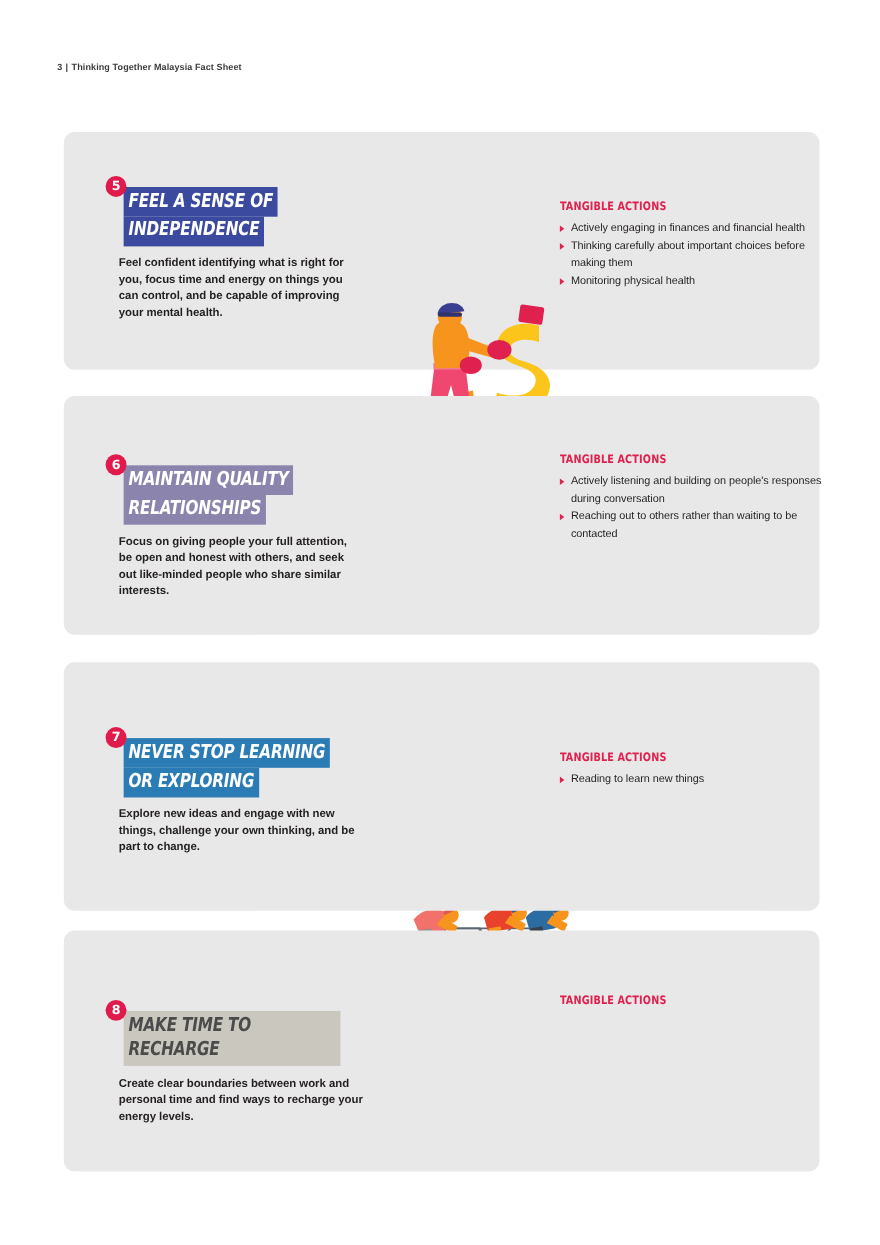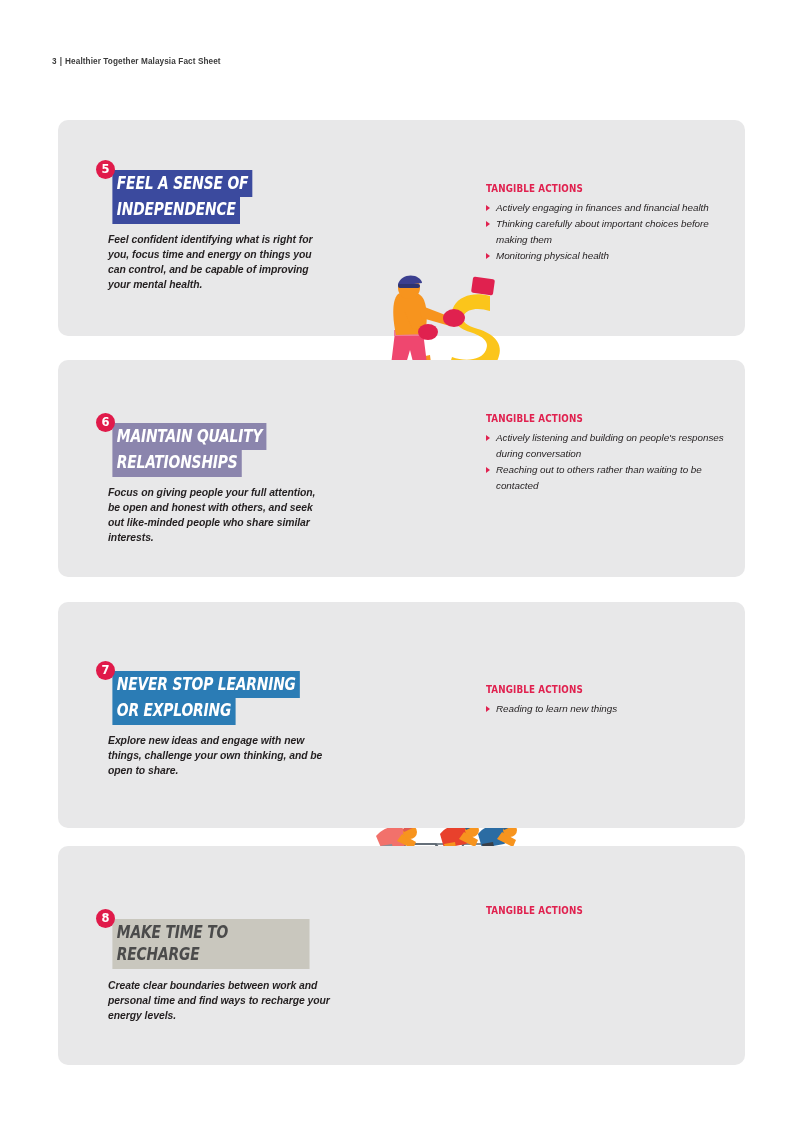--- a/index.html
+++ b/index.html
@@ -99,46 +99,45 @@
 
   .body-text {
     margin-left: 12px;
     margin-top: 6px;
     font-size: 10.4px;
     font-weight: bold;
     line-height: 1.45;
     color: #231f20;
     letter-spacing: -0.05px;
     width: 222px;
-    font-style: italic;
   }
   #card-3 .body-text { margin-top: 7px; }
 
   
   .right-col {
     position: absolute;
-    left: 428px;
+    left: 451px;
     width: 242px;
   }
   #card-0 .right-col { top: 62px; }
   #card-1 .right-col { top: 52px; }
   #card-2 .right-col { top: 81px; }
   #card-3 .right-col { top: 58px; }
 
   .actions-title {
     font-family: "DejaVu Sans Condensed", "Liberation Sans Narrow", "Liberation Sans", sans-serif;
     font-size: 10.6px;
     font-weight: bold;
     letter-spacing: 0.15px;
     color: #e0214f;
     margin-bottom: 6px;
     transform: scaleX(0.92);
     transform-origin: left center;
   }
-  ul.actions { list-style: none; font-style: italic; }
+  ul.actions { list-style: none; }
   ul.actions li {
     position: relative;
     padding-left: 10px;
     font-size: 9.9px;
     line-height: 1.60;
     color: #231f20;
     margin-bottom: 0px;
     letter-spacing: -0.05px;
   }
   ul.actions li::before {
@@ -155,21 +154,21 @@
   .illo { position: absolute; }
   #illo-0 { left: 306px; top: 150px; width: 150px; height: 160px; }
   #illo-1 { left: 300px; top: 428px; width: 170px; height: 110px; }
 </style>
 </head>
 <body>
 
 <div id="page">
 
   <div class="page-header">
-    <span>3</span><span class="sep">|</span><span>Healthier Together Malaysia Fact Sheet</span>
+    <span>3</span><span class="sep">|</span><span>Thinking Together Malaysia Fact Sheet</span>
   </div>
 
   <div class="card" id="card-0">
     <div class="left-col">
       <div class="badge">5</div>
       <div class="headline">
         <span class="hl" style="--hl-bg:#3b4a9e">
           <span class="ln"><span>FEEL A SENSE OF</span></span>
           <span class="ln"><span>INDEPENDENCE</span></span>
         </span>
@@ -280,21 +279,21 @@
 
   <div class="card" id="card-2">
     <div class="left-col">
       <div class="badge">7</div>
       <div class="headline">
         <span class="hl" style="--hl-bg:#2b7cb5">
           <span class="ln"><span>NEVER STOP LEARNING</span></span>
           <span class="ln"><span>OR EXPLORING</span></span>
         </span>
       </div>
-      <div class="body-text">Explore new ideas and engage with new things, challenge your own thinking, and be open to share.</div>
+      <div class="body-text">Explore new ideas and engage with new things, challenge your own thinking, and be part to change.</div>
     </div>
 
     <div class="right-col">
       <div class="actions-title">TANGIBLE ACTIONS</div>
       <ul class="actions">
         <li>Reading to learn new things</li>
       </ul>
     </div>
   </div>
 

